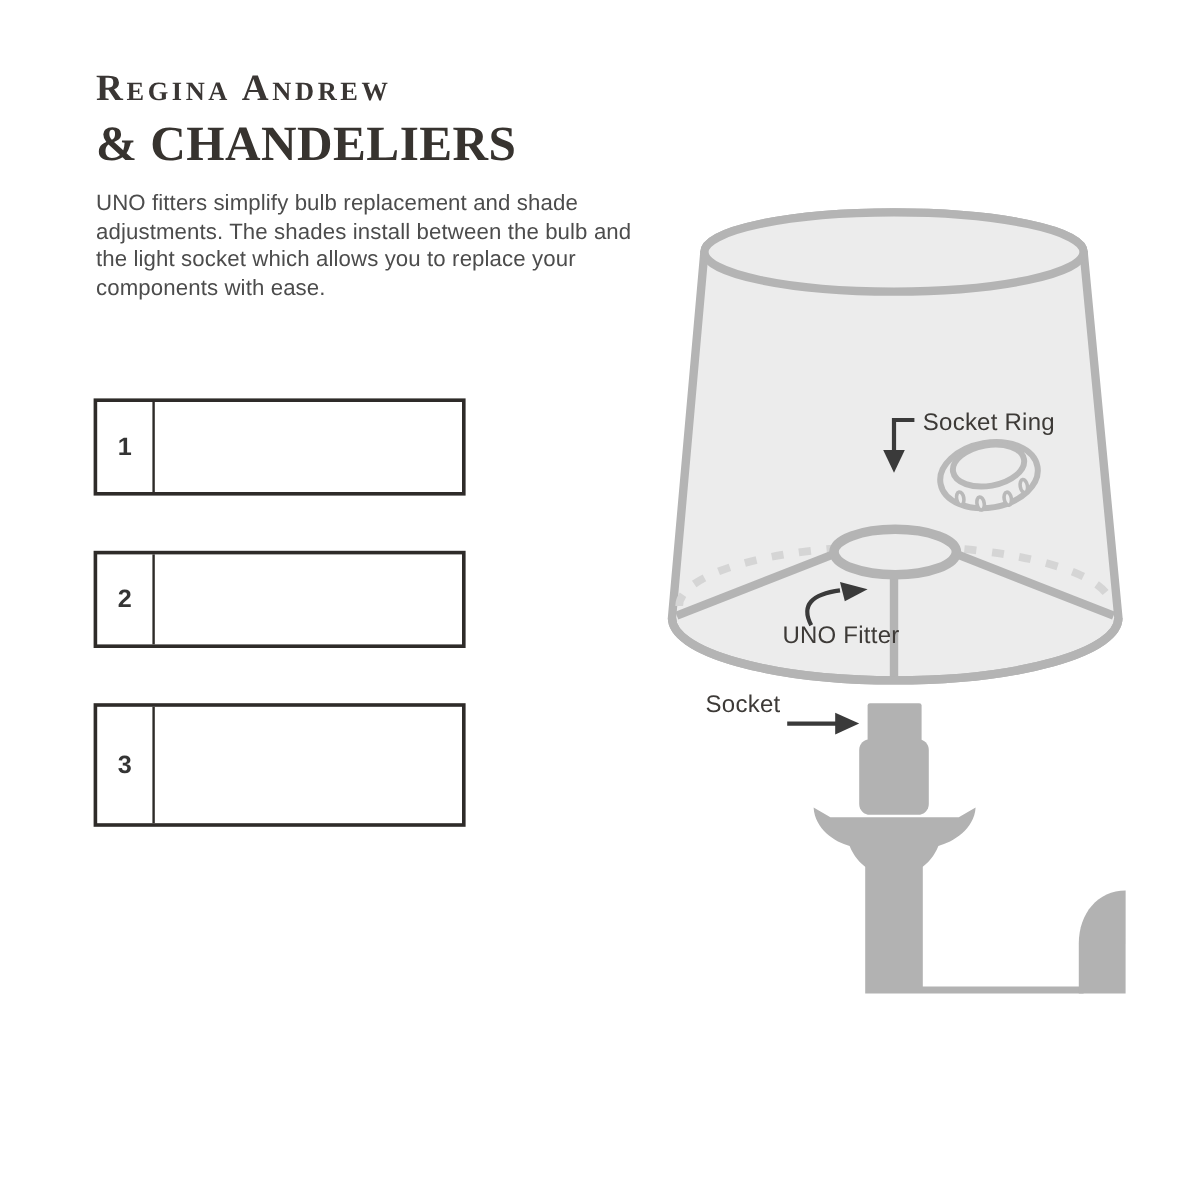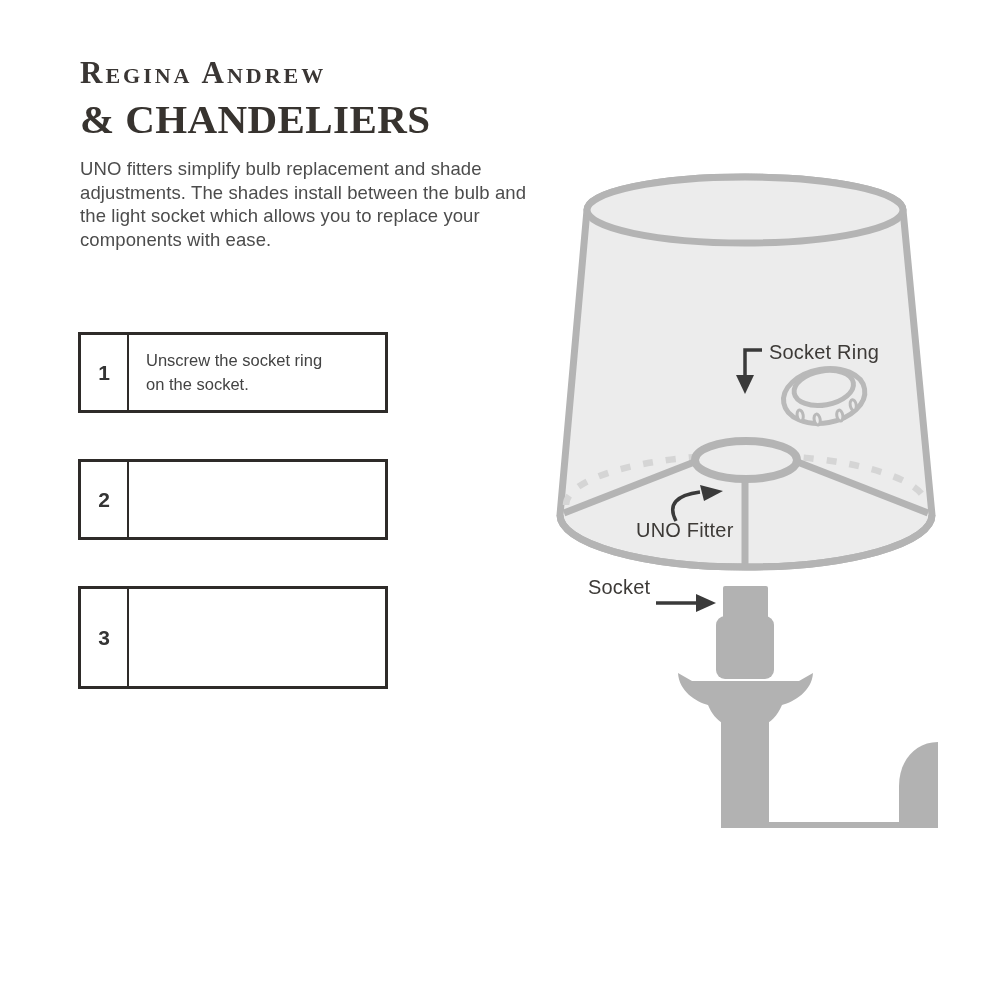--- a/index.html
+++ b/index.html
@@ -85,42 +85,38 @@
   
   .diagram-svg { position: absolute; left: 0; top: 0; }
   .diagram-label {
     position: absolute;
     font-size: 20px;
     letter-spacing: 0.2px;
     color: #3d3a37;
     white-space: nowrap;
   }
   .lbl-socket-ring { left: 769px; top: 341px; }
-  .lbl-uno-fitter  { left: 636px; top: 519px; }
+  .lbl-uno-fitter  { left: 652px; top: 519px; }
   .lbl-socket      { left: 588px; top: 576px; }
 </style>
 </head>
 <body>
 
 <div class="page">
 
   <div class="left-col">
     <div class="brand">Regina Andrew</div>
     <div class="title">
       <div>&amp; CHANDELIERS</div>
     </div>
     <div class="description">UNO fitters simplify bulb replacement and shade adjustments. The shades install between the bulb and the light socket which allows you to replace your components with ease.</div>
   </div>
 
   <div class="step-box s1">
     <div class="step-num">1</div>
-    <div class="step-text">
-      <span class="step-line">Unscrew the socket ring</span>
-      <span class="step-line">on the socket.</span>
-    </div>
   </div>
 
   <div class="step-box s2">
     <div class="step-num">2</div>
     <div class="step-text">
     </div>
   </div>
 
   <div class="step-box s3">
     <div class="step-num">3</div>

